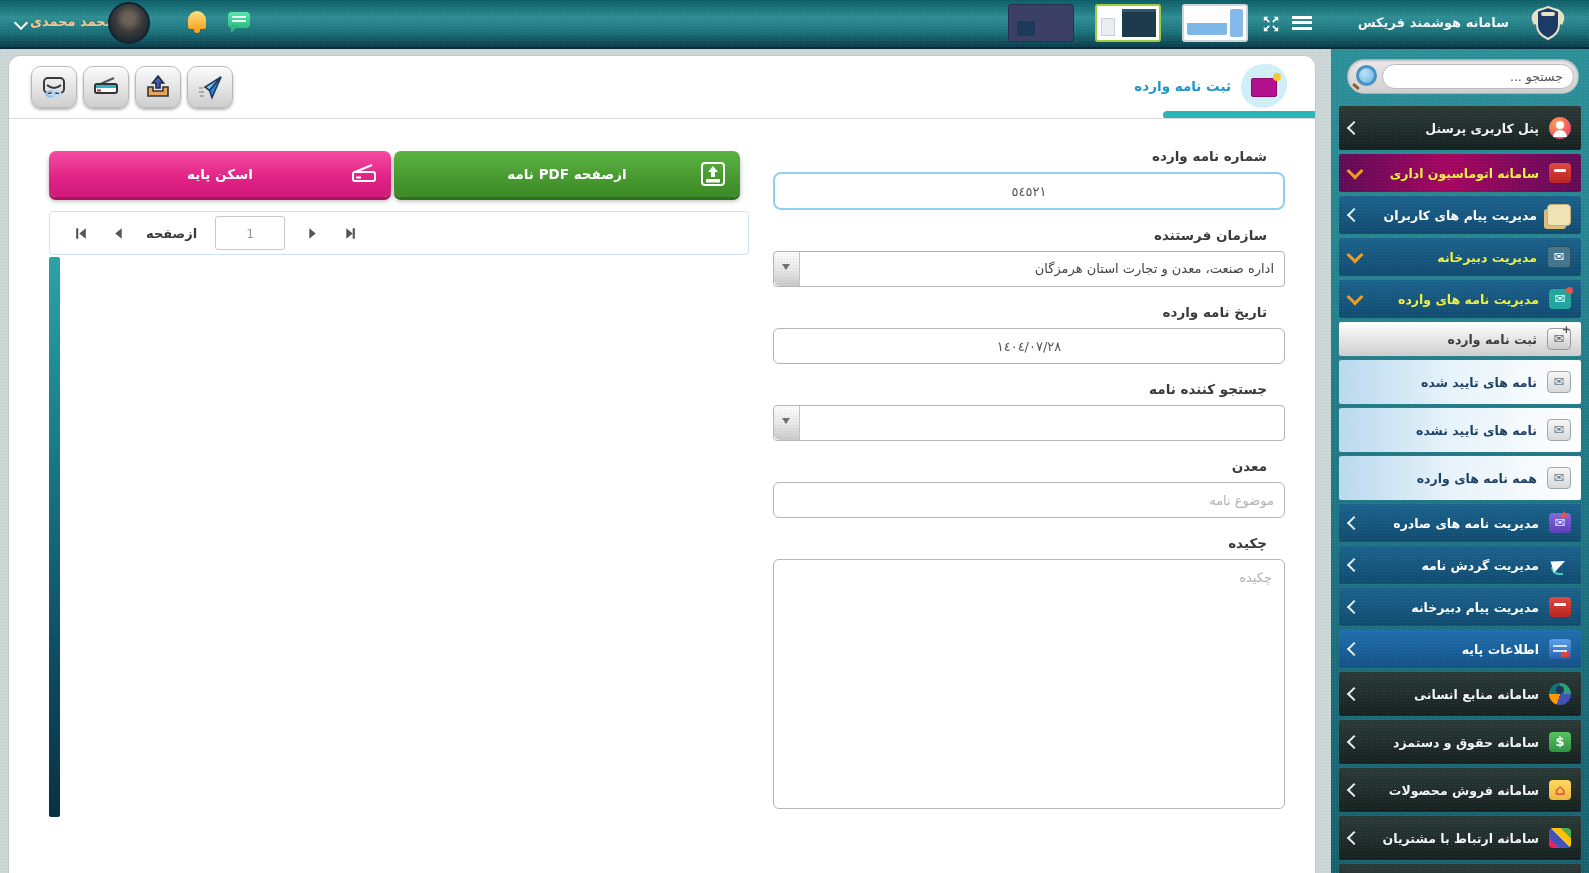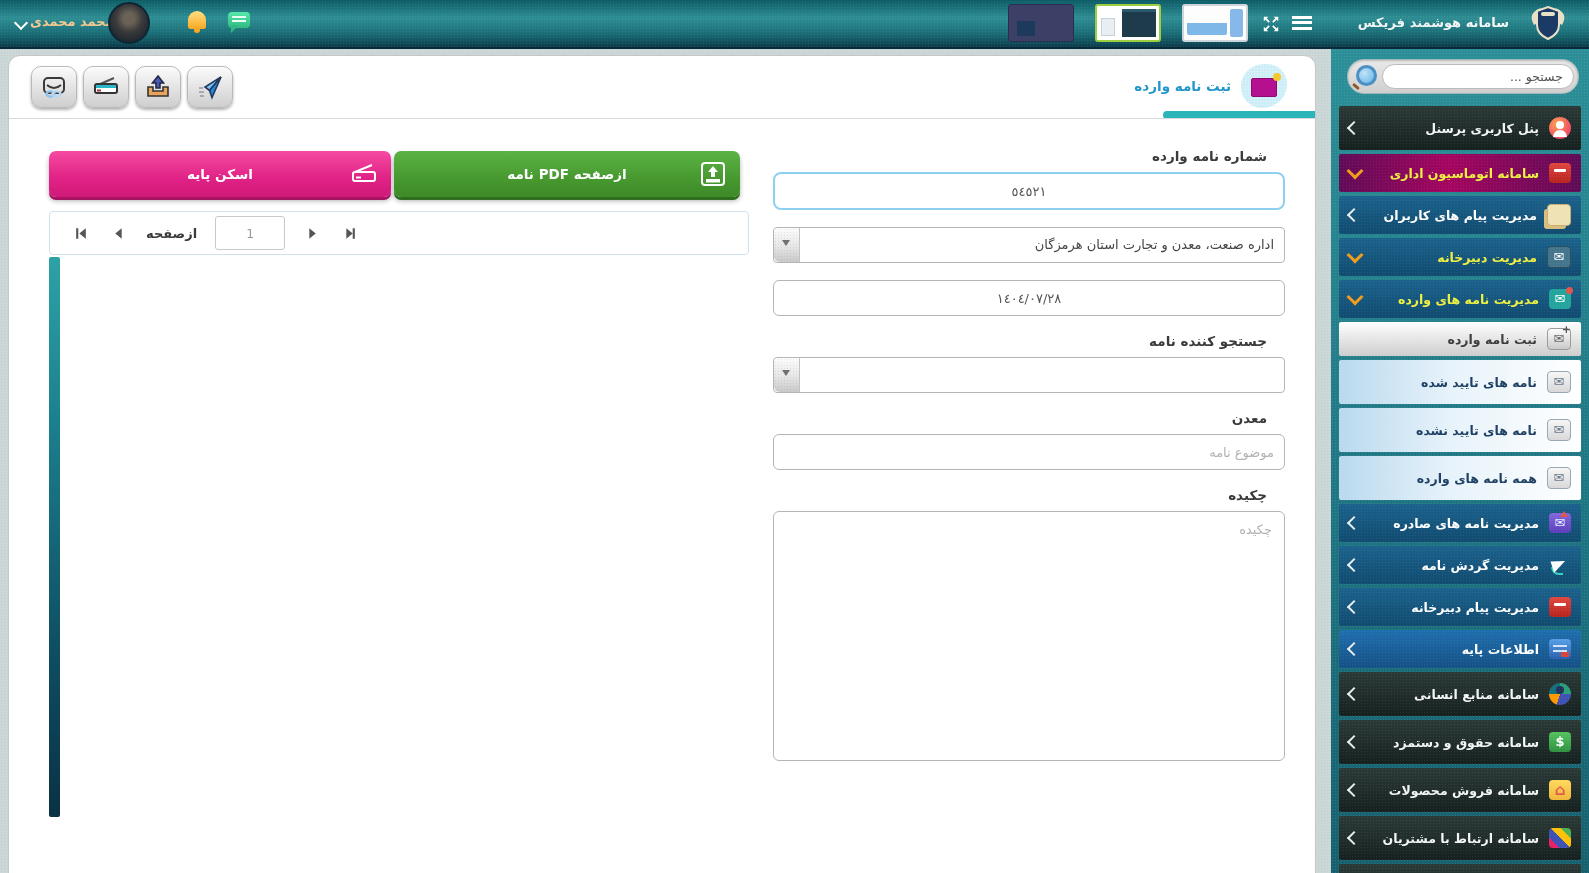--- a/index.html
+++ b/index.html
@@ -406,28 +406,30 @@
   </div>
 
   <div class="form-col">
 
     <div class="fgroup">
       <label class="flabel">شماره نامه وارده</label>
       <input class="tinput num" value="٥٤٥٢١" style="">
     </div>
 
     <div class="fgroup">
+      <label class="flabel">سازمان فرستنده</label>
       <div class="selectbox">
         <span class="sel-val">اداره صنعت، معدن و تجارت استان هرمزگان</span>
         <span class="sel-dd"></span>
       </div>
     </div>
 
 
     <div class="fgroup">
+      <label class="flabel">تاریخ نامه وارده</label>
       <input class="tinput center" value="١٤٠٤/٠٧/٢٨" style="">
     </div>
 
     <div class="fgroup">
       <label class="flabel">جستجو کننده نامه</label>
       <div class="selectbox">
         <span class="sel-dd"></span>
       </div>
     </div>
 

